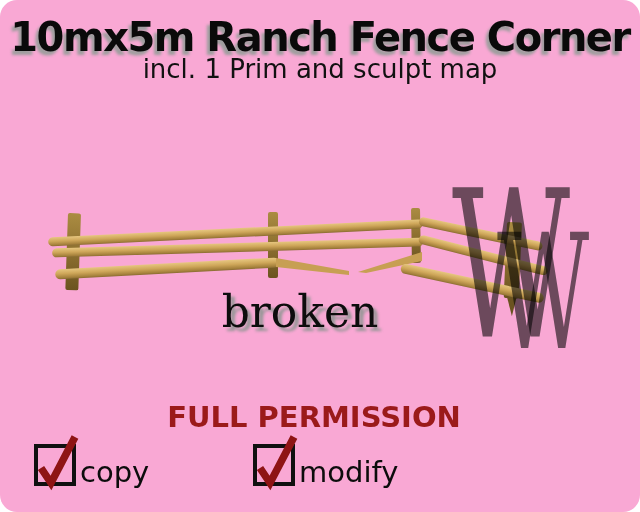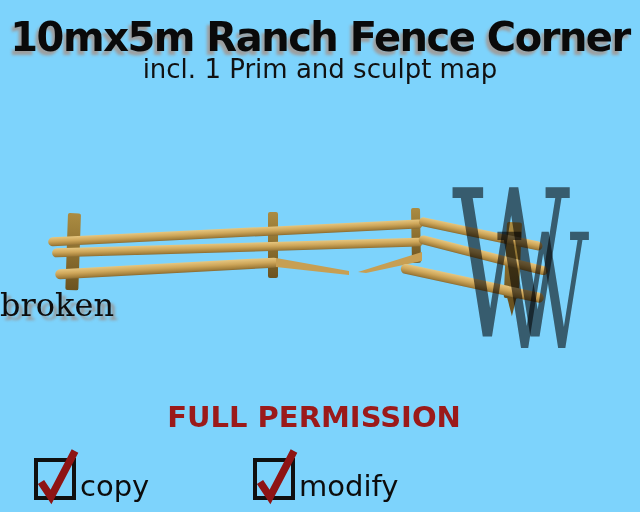--- a/index.html
+++ b/index.html
@@ -1,40 +1,41 @@
 <!DOCTYPE html>
 <html><head>
 <meta charset="utf-8">
 <style>
   html,body{margin:0;padding:0;}
   .canvas{
-    position:relative;width:640px;height:512px;background:#7dd3fc;overflow:hidden;
+    position:relative;width:640px;height:512px;background:#f9a8d4;overflow:hidden;
     font-family:"DejaVu Sans","Liberation Sans",sans-serif;
+    border-radius:17px;
   }
   .title{
     position:absolute;top:14px;left:0;width:640px;text-align:center;
     font-size:40px;font-weight:bold;letter-spacing:-1.5px;color:#0a0a0a;
     text-shadow:-3px 4px 3px #9e9e9e;
   }
   .subtitle{
     position:absolute;top:54px;left:0;width:640px;text-align:center;
     font-size:26px;color:#111;
   }
   .fence-svg{position:absolute;left:0;top:0;width:640px;height:512px;}
   .wm{font-family:"DejaVu Serif","Liberation Serif",serif;fill:#6f6f6f;mix-blend-mode:multiply;}
   .broken-label{
-    position:absolute;left:0;top:286px;width:600px;text-align:left;
-    font-family:"DejaVu Serif","Liberation Serif",serif;font-size:32px;color:#0d0d0d;
+    position:absolute;left:0;top:286px;width:600px;text-align:center;
+    font-family:"DejaVu Serif","Liberation Serif",serif;font-size:44px;color:#0d0d0d;
     text-shadow:4px 4px 3px #979797;
   }
   .perm-heading{
     position:absolute;top:400px;left:0;right:12px;text-align:center;
     font-size:29px;font-weight:bold;color:#9b1a1a;
   }
-  .perm-group{position:absolute;top:444px;height:66px;width:170px;}
+  .perm-group{position:absolute;top:430px;height:66px;width:170px;}
   .perm-group svg{position:absolute;left:0;top:0;}
   .perm-label{position:absolute;left:52px;top:25px;font-size:29px;color:#0c0c0c;white-space:nowrap;}
   .g-copy{left:28px;}
   .g-modify{left:247px;}
   .g-transfer{left:442px;}
 </style>
 </head>
 <body>
 
 <div class="canvas">

